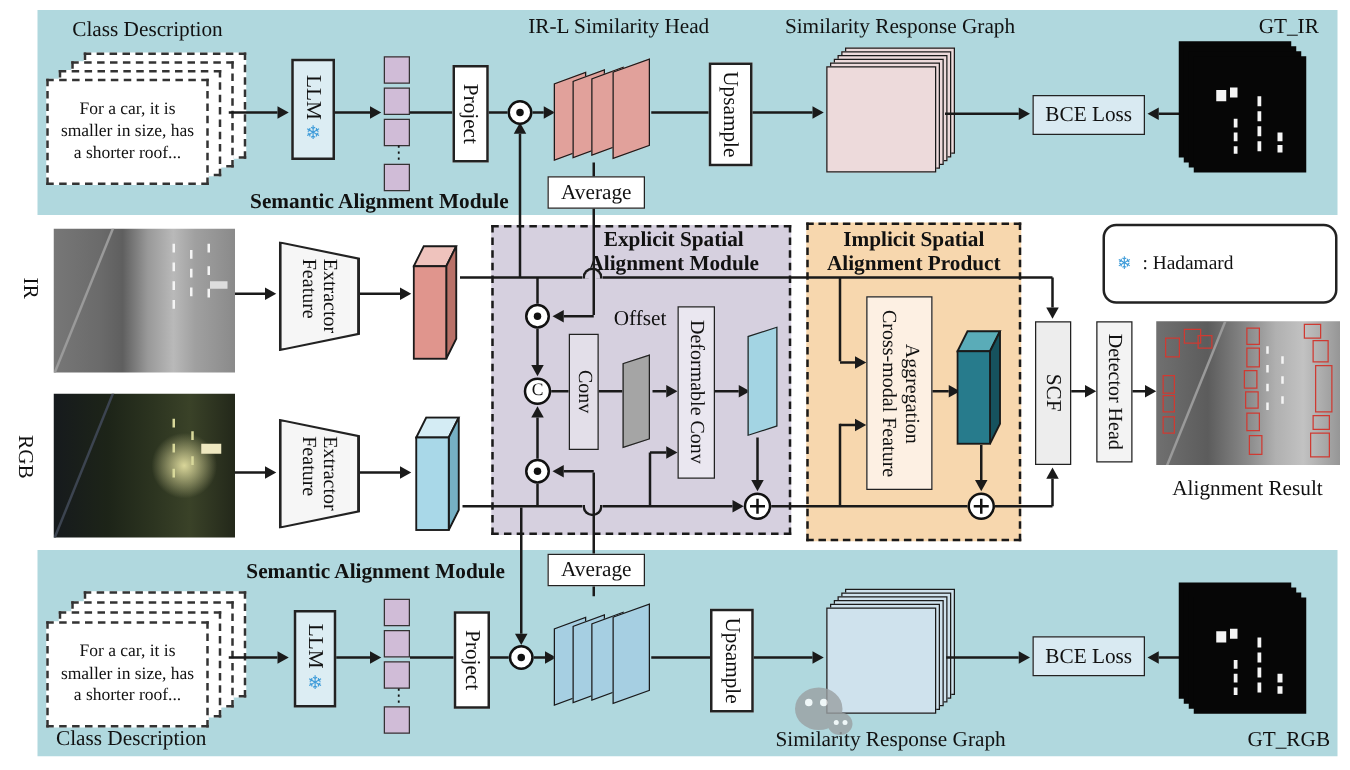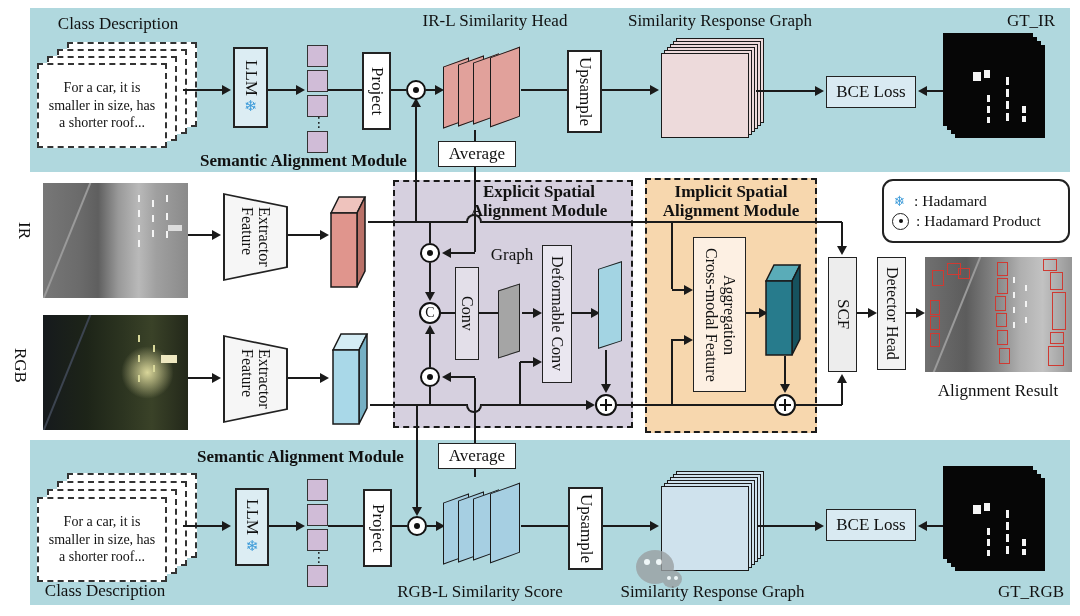--- a/index.html
+++ b/index.html
@@ -52,21 +52,21 @@
 <body>
 
 <div id="stage">
 
   <div class="abs band" style="left:30px;top:8px;width:1040px;height:164px;"></div>
   <div class="abs band" style="left:30px;top:440px;width:1040px;height:165px;"></div>
 
   <div class="abs" style="left:393px;top:180px;width:240px;height:248px;background:#d6d0df;border:2px dashed #1a1a1a;"></div>
   <div class="abs" style="left:645px;top:178px;width:172px;height:255px;background:#f7d7ae;border:2px dashed #1a1a1a;"></div>
   <div class="abs ttl bold" style="left:450px;top:182px;width:178px;white-space:normal;line-height:19px;text-align:center;">Explicit Spatial Alignment Module</div>
-  <div class="abs ttl bold" style="left:653px;top:182px;width:156px;white-space:normal;line-height:19px;">Implicit Spatial Alignment Module</div>
+  <div class="abs ttl bold" style="left:653px;top:182px;width:156px;white-space:normal;line-height:19px;">Implicit Spatial Alignment Product</div>
 
   <div class="abs ttl" style="left:38px;top:14px;width:160px;">Class Description</div>
   <div class="abs card" style="left:67px;top:42px;width:130px;height:85px;"></div>
   <div class="abs card" style="left:57px;top:49px;width:130px;height:85px;"></div>
   <div class="abs card" style="left:47px;top:56px;width:130px;height:85px;"></div>
   <div class="abs card cardtext" style="left:37px;top:63px;width:130px;height:85px;">For a car, it is smaller in size, has a shorter roof...</div>
 
   <div class="hl" style="left:183px;top:89px;width:39px;"></div>
     <div class="ar ar-r" style="left:222px;top:85px;"></div>
   <div class="abs box" style="left:233px;top:47px;width:35px;height:81px;background:#dcedf3;flex-direction:column;">
@@ -244,21 +244,21 @@
   <div class="op" style="left:420px;top:367px;">
       <span class="dot"></span>
     </div>
   <div class="vl" style="left:429px;top:387px;height:18px;"></div>
 
   <div class="hl" style="left:441px;top:312px;width:14px;"></div>
   <div class="abs box" style="left:455px;top:267px;width:24px;height:93px;background:#e3dfe9;border-width:1.8px;">
     <span class="vtext" style="font-size:16px;">Conv</span>
   </div>
   <div class="hl" style="left:479px;top:312px;width:19px;"></div>
-  <div class="abs ttl" style="left:485px;top:245px;width:54px;">Graph</div>
+  <div class="abs ttl" style="left:485px;top:245px;width:54px;">Offset</div>
   <div class="abs" style="left:498px;top:287px;width:22px;height:68px;background:#a5a5a5;border:1.6px solid #222;transform:skewY(-18deg);"></div>
   <div class="hl" style="left:522px;top:312px;width:11px;"></div>
     <div class="ar ar-r" style="left:533px;top:308px;"></div>
   <div class="abs box" style="left:542px;top:245px;width:30px;height:138px;background:#eae7f0;border-width:1.8px;">
     <span class="vtext" style="font-size:16px;">Deformable Conv</span>
   </div>
   <div class="hl" style="left:572px;top:312px;width:19px;"></div>
     <div class="ar ar-r" style="left:591px;top:308px;"></div>
   <div class="abs" style="left:598px;top:265px;width:24px;height:80px;background:#a3d4e3;border:1.6px solid #222;transform:skewY(-18deg);"></div>
 
@@ -341,26 +341,20 @@
   <div class="redbox" style="left:1052px;top:292px;width:12px;height:36px;"></div>
   <div class="redbox" style="left:1050px;top:332px;width:12px;height:10px;"></div>
   <div class="redbox" style="left:1048px;top:346px;width:14px;height:18px;"></div>
   <div class="abs ttl" style="left:918px;top:381px;width:160px;">Alignment Result</div>
 
   <div class="abs" style="left:882px;top:179px;width:188px;height:64px;background:#fff;border:2px solid #222;border-radius:11px;padding:2px 8px;display:flex;flex-direction:column;justify-content:center;">
     <div class="legrow">
       <span class="snow" style="font-size:14px;width:15px;text-align:center;">❄</span>
       <span>: Hadamard</span>
     </div>
-    <div class="legrow">
-      <span class="mini">
-          <span class="dot"></span>
-        </span>
-      <span>: Hadamard Product</span>
-    </div>
   </div>
 
   <div class="abs ttl bold" style="left:193px;top:447px;width:215px;">Semantic Alignment Module</div>
   <div class="abs box" style="left:438px;top:443px;width:78px;height:26px;border-width:1.8px;">
     <span style="font-size:17px;">Average</span>
   </div>
 
   <div class="abs card" style="left:67px;top:473px;width:130px;height:85px;"></div>
   <div class="abs card" style="left:57px;top:481px;width:130px;height:85px;"></div>
   <div class="abs card" style="left:47px;top:489px;width:130px;height:85px;"></div>
@@ -390,21 +384,20 @@
   <div class="op" style="left:407px;top:516px;">
       <span class="dot"></span>
     </div>
   <div class="hl" style="left:427px;top:525px;width:9px;"></div>
     <div class="ar ar-r" style="left:436px;top:521px;"></div>
 
   <div class="abs sheet" style="left:443px;top:498px;width:26px;height:62px;background:#a6cfe2;"></div>
   <div class="abs sheet" style="left:458px;top:496px;width:26px;height:62px;background:#a6cfe2;"></div>
   <div class="abs sheet" style="left:473px;top:494px;width:26px;height:62px;background:#a6cfe2;"></div>
   <div class="abs sheet" style="left:490px;top:488px;width:30px;height:70px;background:#a6cfe2;"></div>
-  <div class="abs ttl" style="left:390px;top:582px;width:180px;">RGB-L Similarity Score</div>
 
   <div class="hl" style="left:521px;top:525px;width:47px;"></div>
   <div class="abs box" style="left:568px;top:487px;width:35px;height:83px;">
     <span class="vtext" style="font-size:17px;">Upsample</span>
   </div>
   <div class="hl" style="left:603px;top:525px;width:47px;"></div>
     <div class="ar ar-r" style="left:650px;top:521px;"></div>
 
   <div class="abs layer" style="left:676px;top:471px;width:88px;height:85px;background:#cfe2ed;"></div>
   <div class="abs layer" style="left:673px;top:474px;width:88px;height:85px;background:#cfe2ed;"></div>

